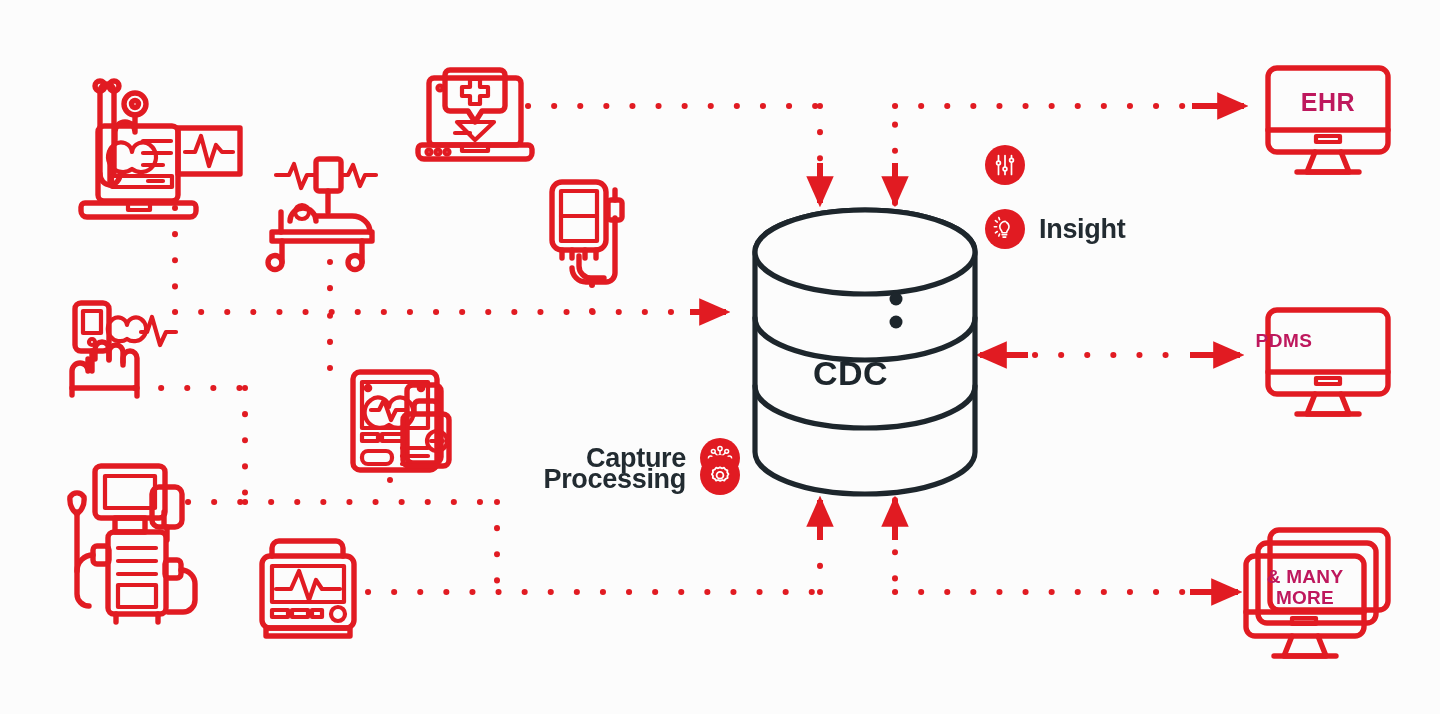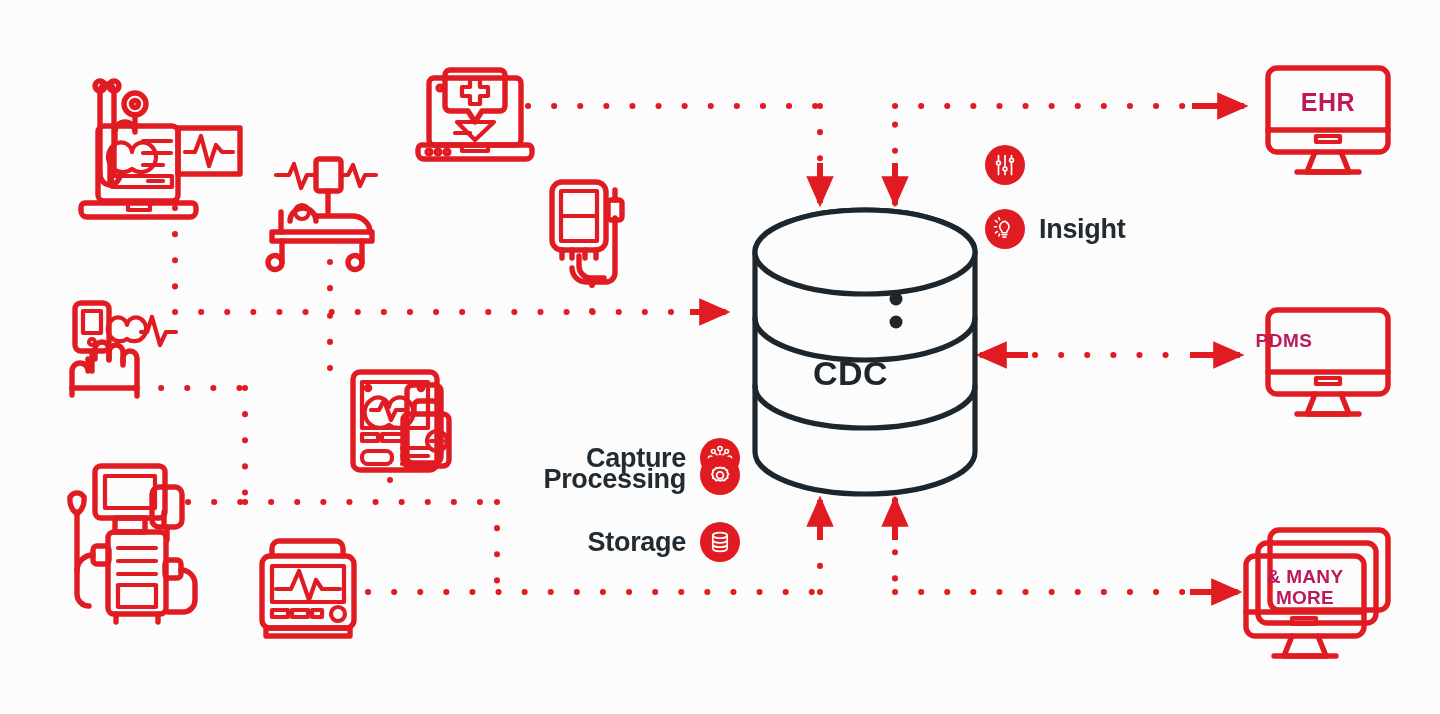--- a/index.html
+++ b/index.html
@@ -291,32 +291,20 @@
     <span class="badge">
       <svg width="26" height="26" viewBox="0 0 26 26">
         <g fill="none" stroke="#ffffff" stroke-width="1.8" stroke-linejoin="round">
           <path d="M13 3.2l2.1.9 2-.6 1.3 1.8 2 .8-.2 2.1 1.3 1.7-1.1 1.8.2 2.1-2 .8-1.3 1.8-2-.6-2.1.9-2.1-.9-2 .6-1.3-1.8-2-.8.2-2.1L4.9 10l1.1-1.8-.2-2.1 2-.8L9.1 3.5l2 .6z" transform="translate(0,2.2)"></path>
           <circle cx="13" cy="13.2" r="3.4"></circle>
         </g>
       </svg>
     </span>
   </div>
 
-  <div class="lbl left-lbl" style="left:420px;top:522px;width:320px;justify-content:flex-end;">
-    <span class="txt">Storage</span>
-    <span class="badge">
-      <svg width="26" height="26" viewBox="0 0 26 26">
-        <g fill="none" stroke="#ffffff" stroke-width="1.7" stroke-linejoin="round">
-          <ellipse cx="13" cy="6.4" rx="7.2" ry="2.8"></ellipse>
-          <path d="M5.8 6.4v13.2c0 1.55 3.22 2.8 7.2 2.8s7.2-1.25 7.2-2.8V6.4"></path>
-          <path d="M5.8 11c0 1.55 3.22 2.8 7.2 2.8s7.2-1.25 7.2-2.8M5.8 15.4c0 1.55 3.22 2.8 7.2 2.8s7.2-1.25 7.2-2.8"></path>
-        </g>
-      </svg>
-    </span>
-  </div>
 
   <div class="lbl" style="left:985px;top:145px;">
     <span class="badge">
       <svg width="26" height="26" viewBox="0 0 26 26">
         <g fill="none" stroke="#ffffff" stroke-width="1.7" stroke-linecap="round">
           <path d="M6.5 3.5v5.6M6.5 13.2v9.3M13 3.5v11.4M13 19v3.5M19.5 3.5v2.8M19.5 10.4v12.1"></path>
           <circle cx="6.5" cy="11.1" r="1.9" fill="#e11b22"></circle>
           <circle cx="13" cy="17" r="1.9" fill="#e11b22"></circle>
           <circle cx="19.5" cy="8.3" r="1.9" fill="#e11b22"></circle>
         </g>

